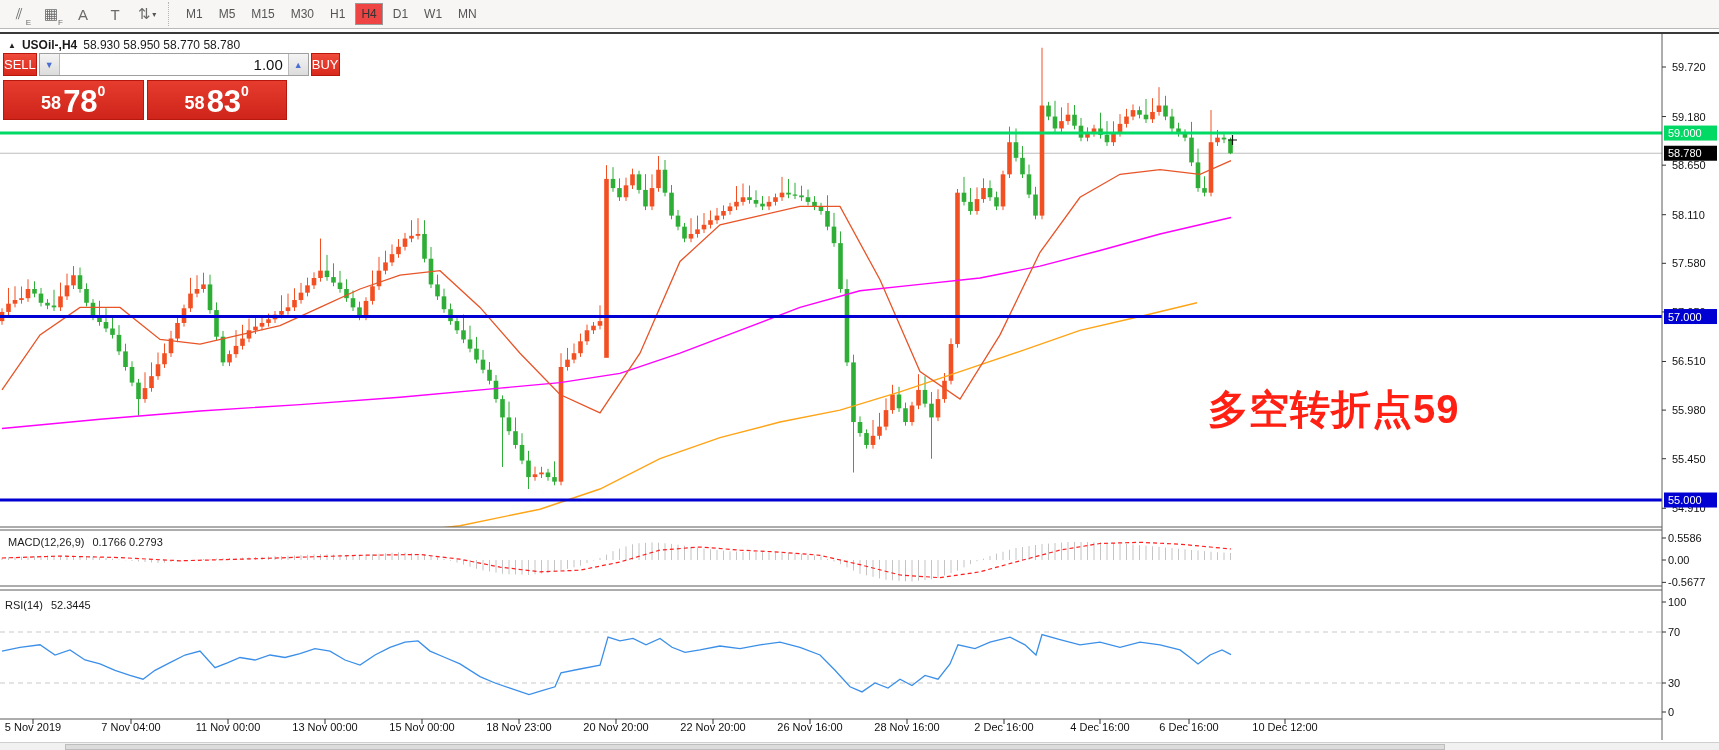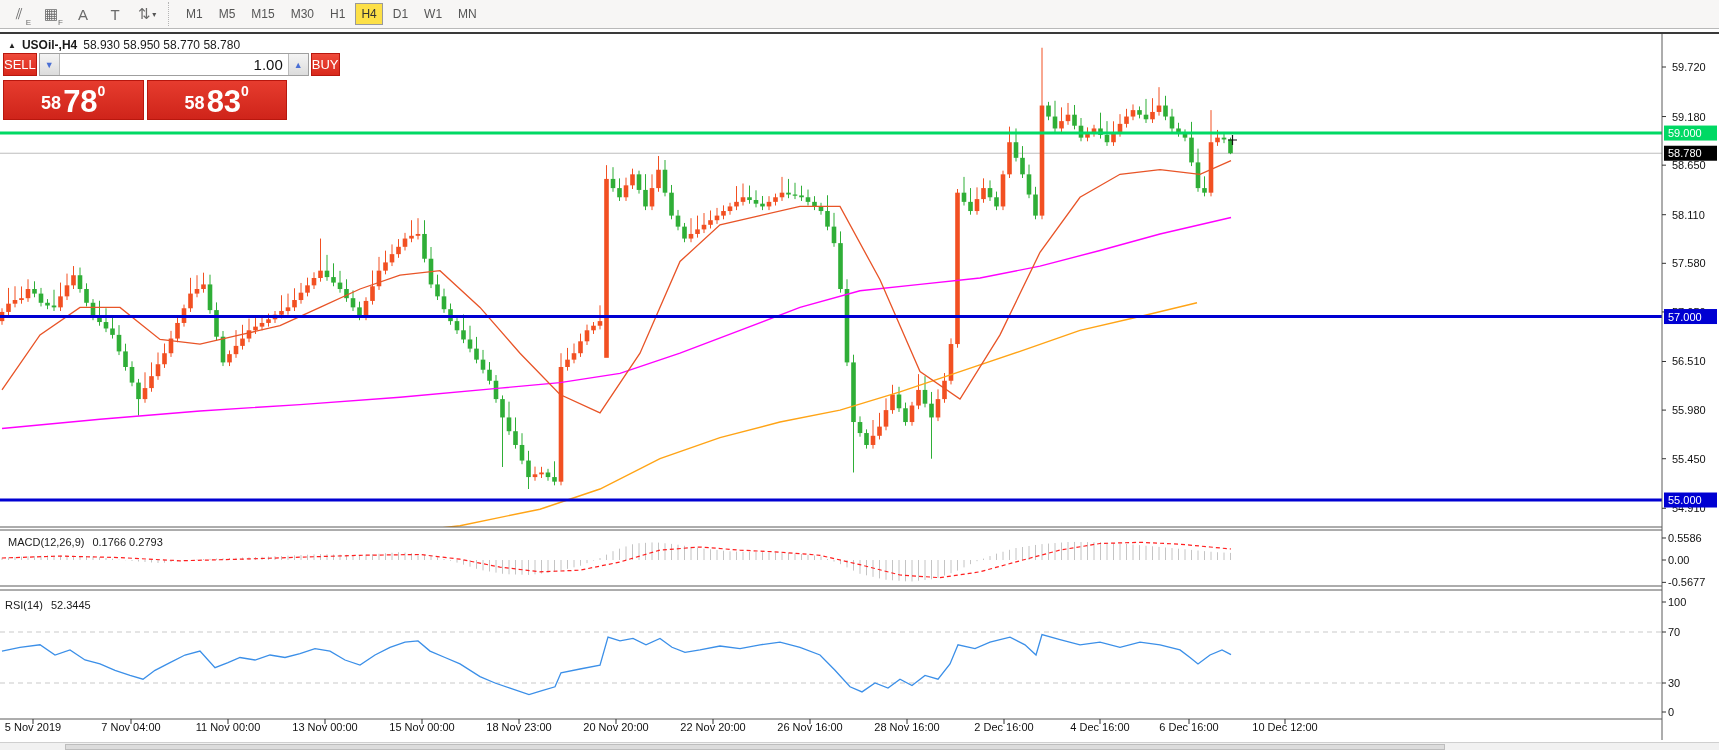--- a/index.html
+++ b/index.html
@@ -11,21 +11,21 @@
   .toolbar { position:absolute; left:0; top:0; width:1719px; height:29px;
     background:#f7f6f5; border-bottom:1px solid #b9b9b9; display:flex; align-items:center; }
   .tb-icon { position:relative; width:26px; height:24px; margin-left:6px; color:#6b6b6b;
     font-size:15px; display:flex; align-items:center; justify-content:center; cursor:pointer; }
   .tb-icon .sub { position:absolute; right:1px; bottom:-1px; font-size:8px; color:#6b6b6b; }
   .tb-icon .caret { font-size:8px; margin-left:2px; color:#555; }
   .tb-sep { width:6px; height:24px; margin:0 4px 0 8px;
     border-left:1px dotted #b5b5b5; }
   .tf-btn { min-width:26px; height:22px; padding:0 5px; margin:0 2px; border:1px solid transparent;
     background:transparent; color:#555; font-size:12px; font-family:inherit; cursor:pointer; }
-  .tf-btn.active { background:#fde047; border:1px solid #9a9a9a; color:#333; }
+  .tf-btn.active { background:#ef4444; border:1px solid #9a9a9a; color:#333; }
 
   
   .chart-top-border { position:absolute; left:0; top:32px; width:1719px; height:2px; background:#3a3a3a; }
 
   
   .chart-title { position:absolute; left:8px; top:38px; font-size:12px; color:#1a1a1a;
     display:flex; align-items:center; gap:6px; }
   .chart-title .tri { font-size:8px; color:#222; }
   .chart-title .sym { font-weight:bold; }
 
@@ -808,18 +808,19 @@
 
   <div class="ind-label macd-label">
     <span>MACD(12,26,9)</span>
     <span>0.1766 0.2793</span>
   </div>
   <div class="ind-label rsi-label">
     <span>RSI(14)</span>
     <span>52.3445</span>
   </div>
 
+  <div class="annotation">多空转折点59</div>
 
   <div class="scrollbar">
     <div class="scroll-thumb"></div>
   </div>
 
 </div>
 
 </body></html>

